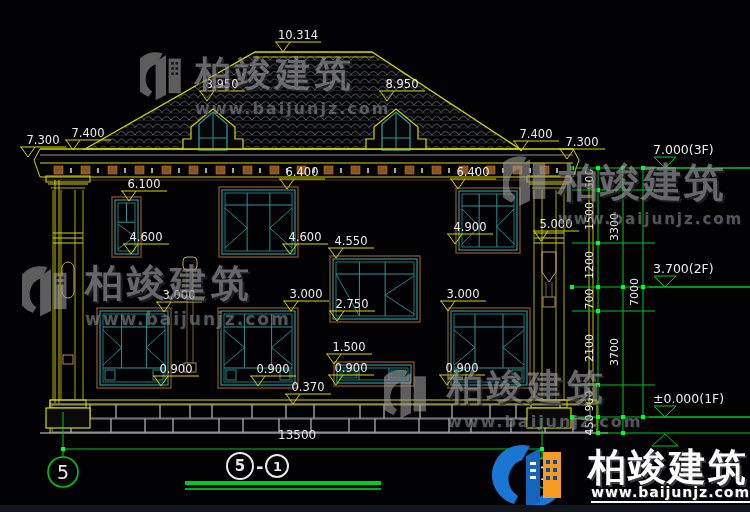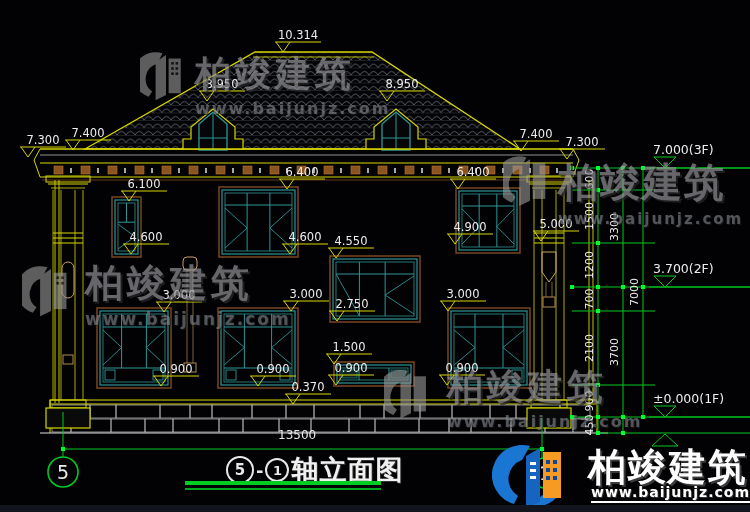--- a/index.html
+++ b/index.html
@@ -451,21 +451,20 @@
   </svg>
 
   
   <div class="dim13500">13500</div>
 
   
   <div class="title">
     <span class="bub big">5</span>
     <span class="dash">-</span>
     <span class="bub small">1</span>
-    <span class="txt">轴立面图</span>
   </div>
   <div class="title-underline1"></div>
   <div class="title-underline2"></div>
 
   
   <div class="logo-color">
     <svg width="95" height="70" viewBox="0 0 95 70">
       <path d="M22,64 A30,30 0 0 1 38,6 L30,20 A20,20 0 0 0 26,56 Z" fill="#1976d2"></path>
       <path d="M36,66 A30,30 0 0 0 64,58 L52,54 Z" fill="#1976d2"></path>
       <polygon points="34,16 48,8 48,62 34,68" fill="#1565c0"></polygon>

